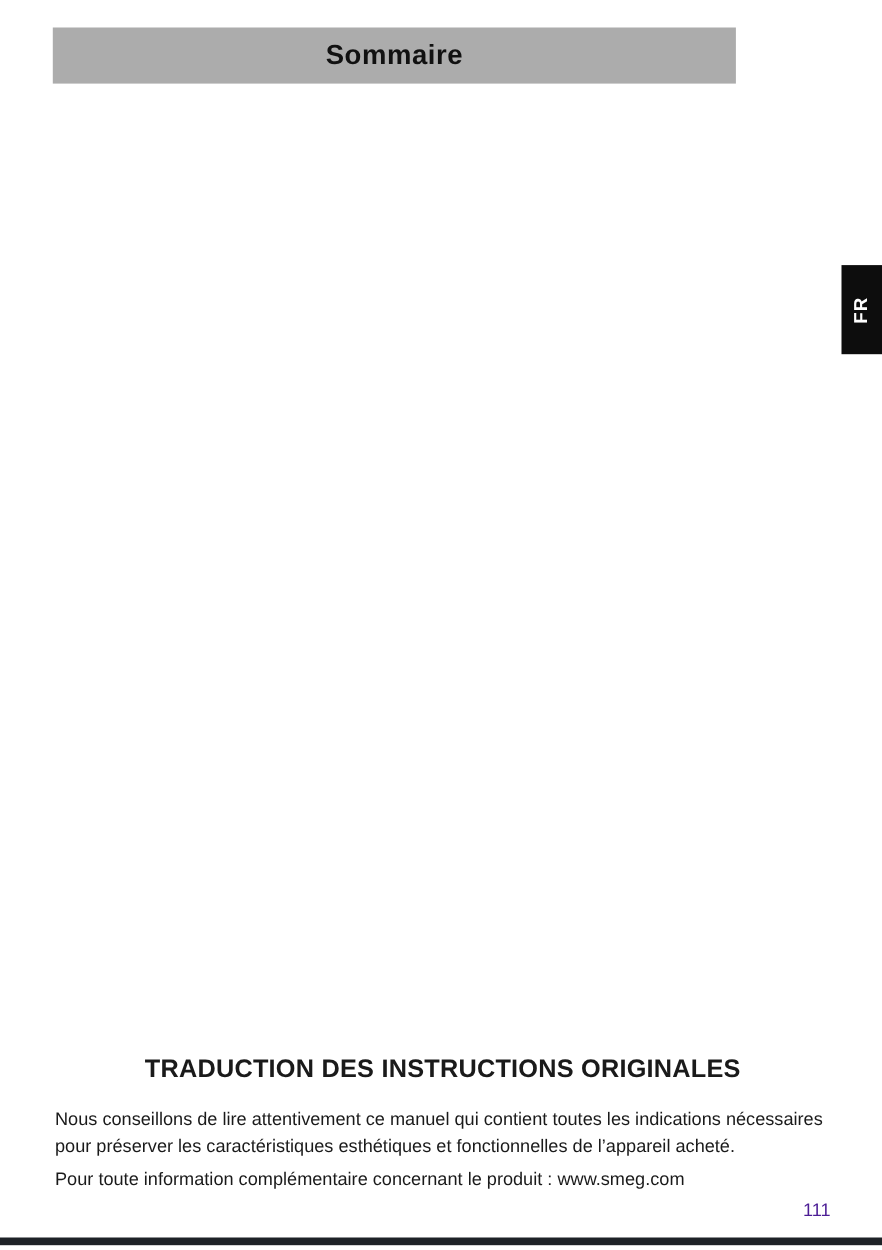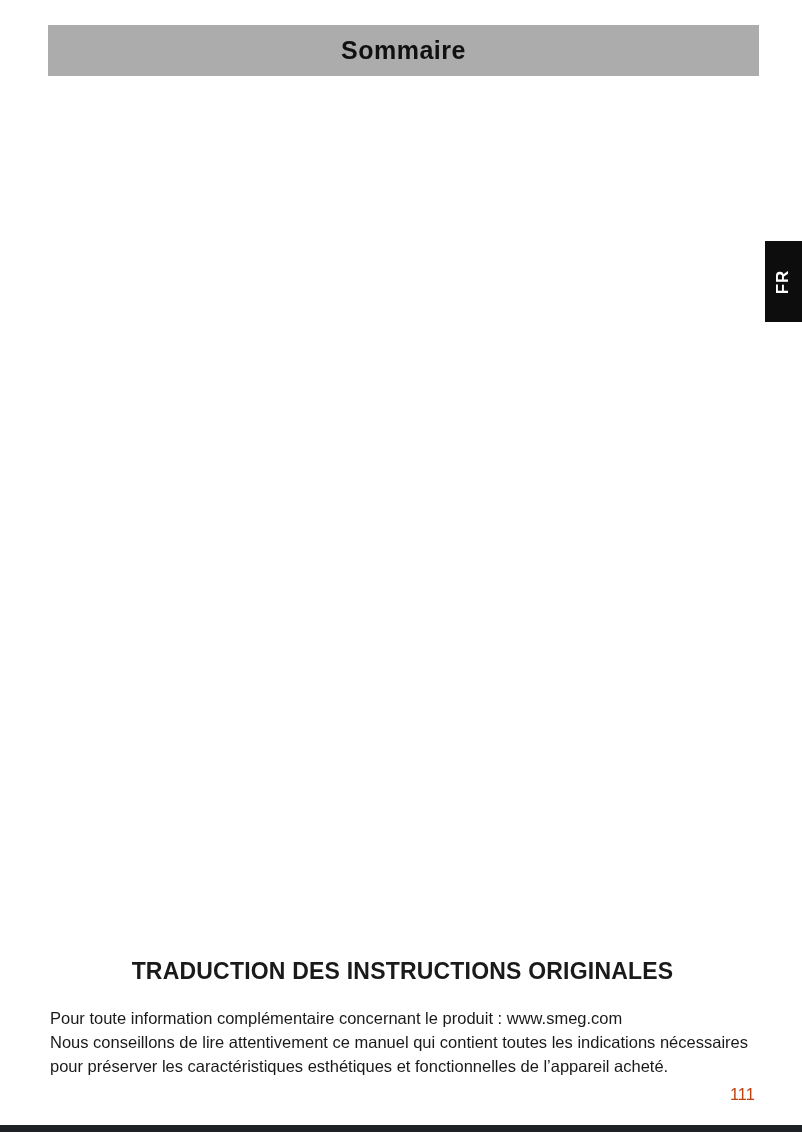--- a/index.html
+++ b/index.html
@@ -21,21 +21,21 @@
     position: relative;
     width: 802px;
     height: 1136px;
     background: var(--page-bg);
     overflow: hidden;
   }
   
   .header-bar {
     position: absolute;
     left: 48px; top: 25px;
-    width: 711px; height: 51px;
+    width: 621px; height: 51px;
     background: var(--header-bar);
     display: flex;
     align-items: center;
     justify-content: center;
   }
   .header-bar h1 {
     font-size: 25px;
     font-weight: bold;
     letter-spacing: 0.5px;
     color: #111;
@@ -96,21 +96,21 @@
     font-size: 16.5px;
     line-height: 24px;
     font-weight: normal;
   }
   .para2 { margin-top: 6px; }
   .page-num {
     margin-top: 4px;
     text-align: right;
     font-size: 16.5px;
     line-height: 24px;
-    color: #c2410c;
+    color: #4c1d95;
   }
   
   .bottom-bar {
     position: absolute;
     left: 0; top: 1125px;
     width: 802px; height: 7px;
     background: var(--bottom-bar);
   }
 </style>
 </head>
@@ -132,20 +132,20 @@
 
         <span class="page"></span>
       </div>
 
     </section>
 
   </nav>
 
   <footer class="footer">
     <h2 class="notice-title">TRADUCTION DES INSTRUCTIONS ORIGINALES</h2>
+    <p class="para">Nous conseillons de lire attentivement ce manuel qui contient toutes les indications nécessaires pour préserver les caractéristiques esthétiques et fonctionnelles de l’appareil acheté.</p>
     <p class="para para2"><span>Pour toute information complémentaire concernant le produit : </span><span>www.smeg.com</span></p>
-    <p class="para">Nous conseillons de lire attentivement ce manuel qui contient toutes les indications nécessaires pour préserver les caractéristiques esthétiques et fonctionnelles de l’appareil acheté.</p>
     <div class="page-num">111</div>
   </footer>
 
   <div class="bottom-bar"></div>
 
 </div>
 
 </body></html>

